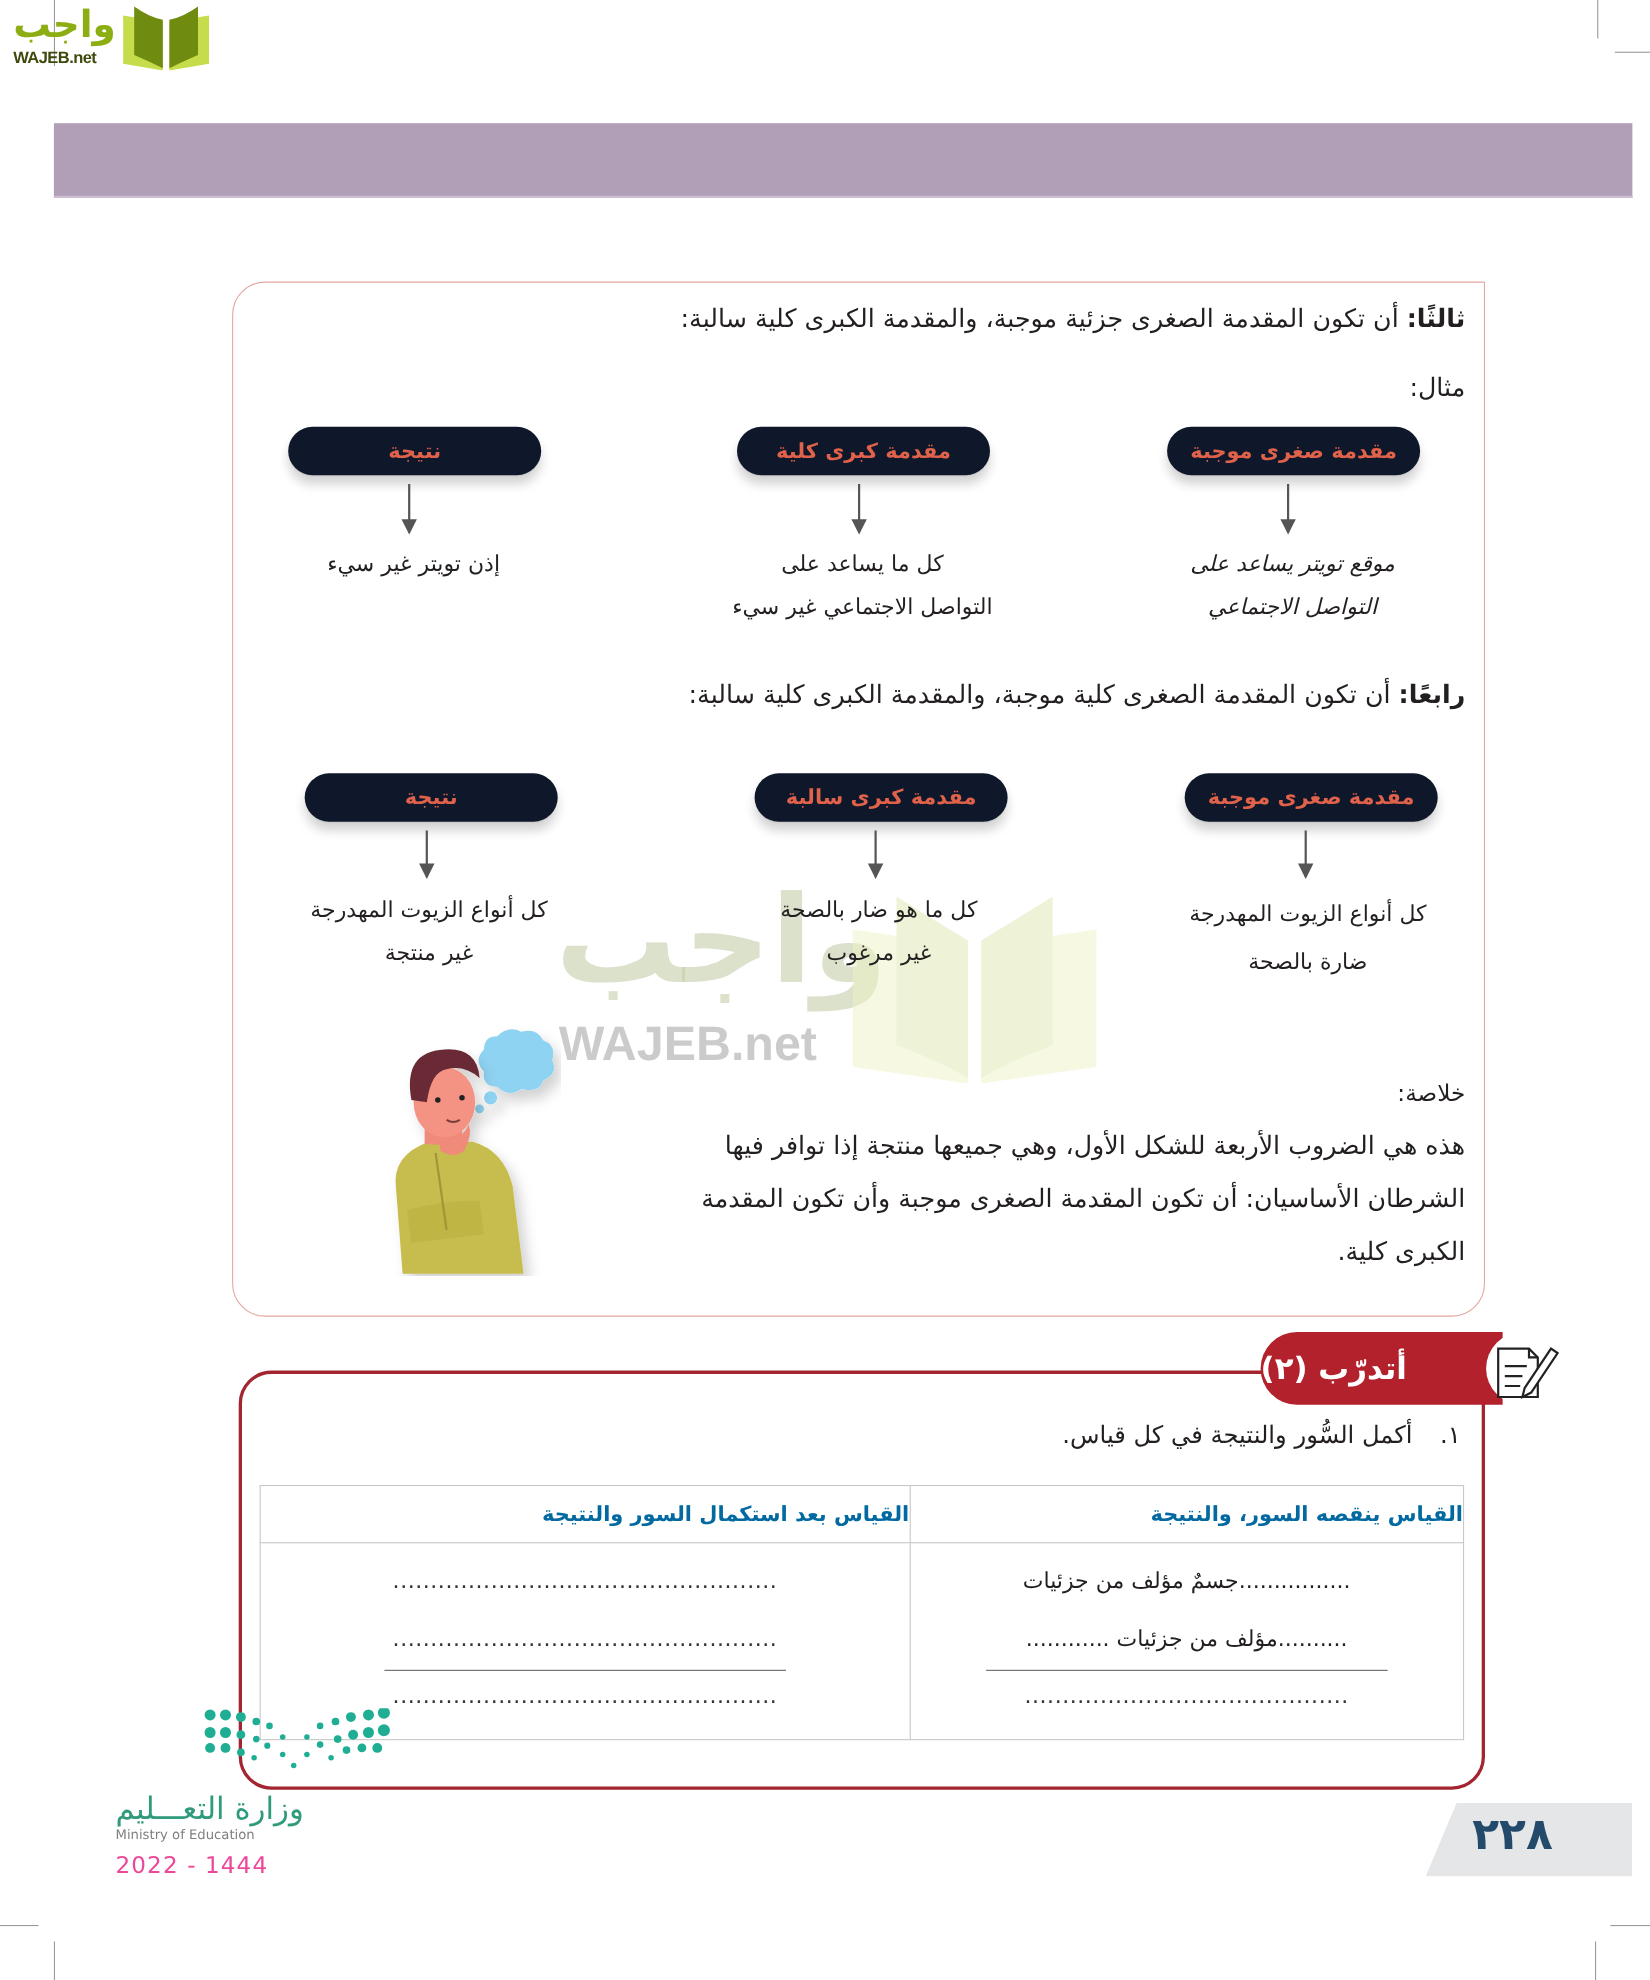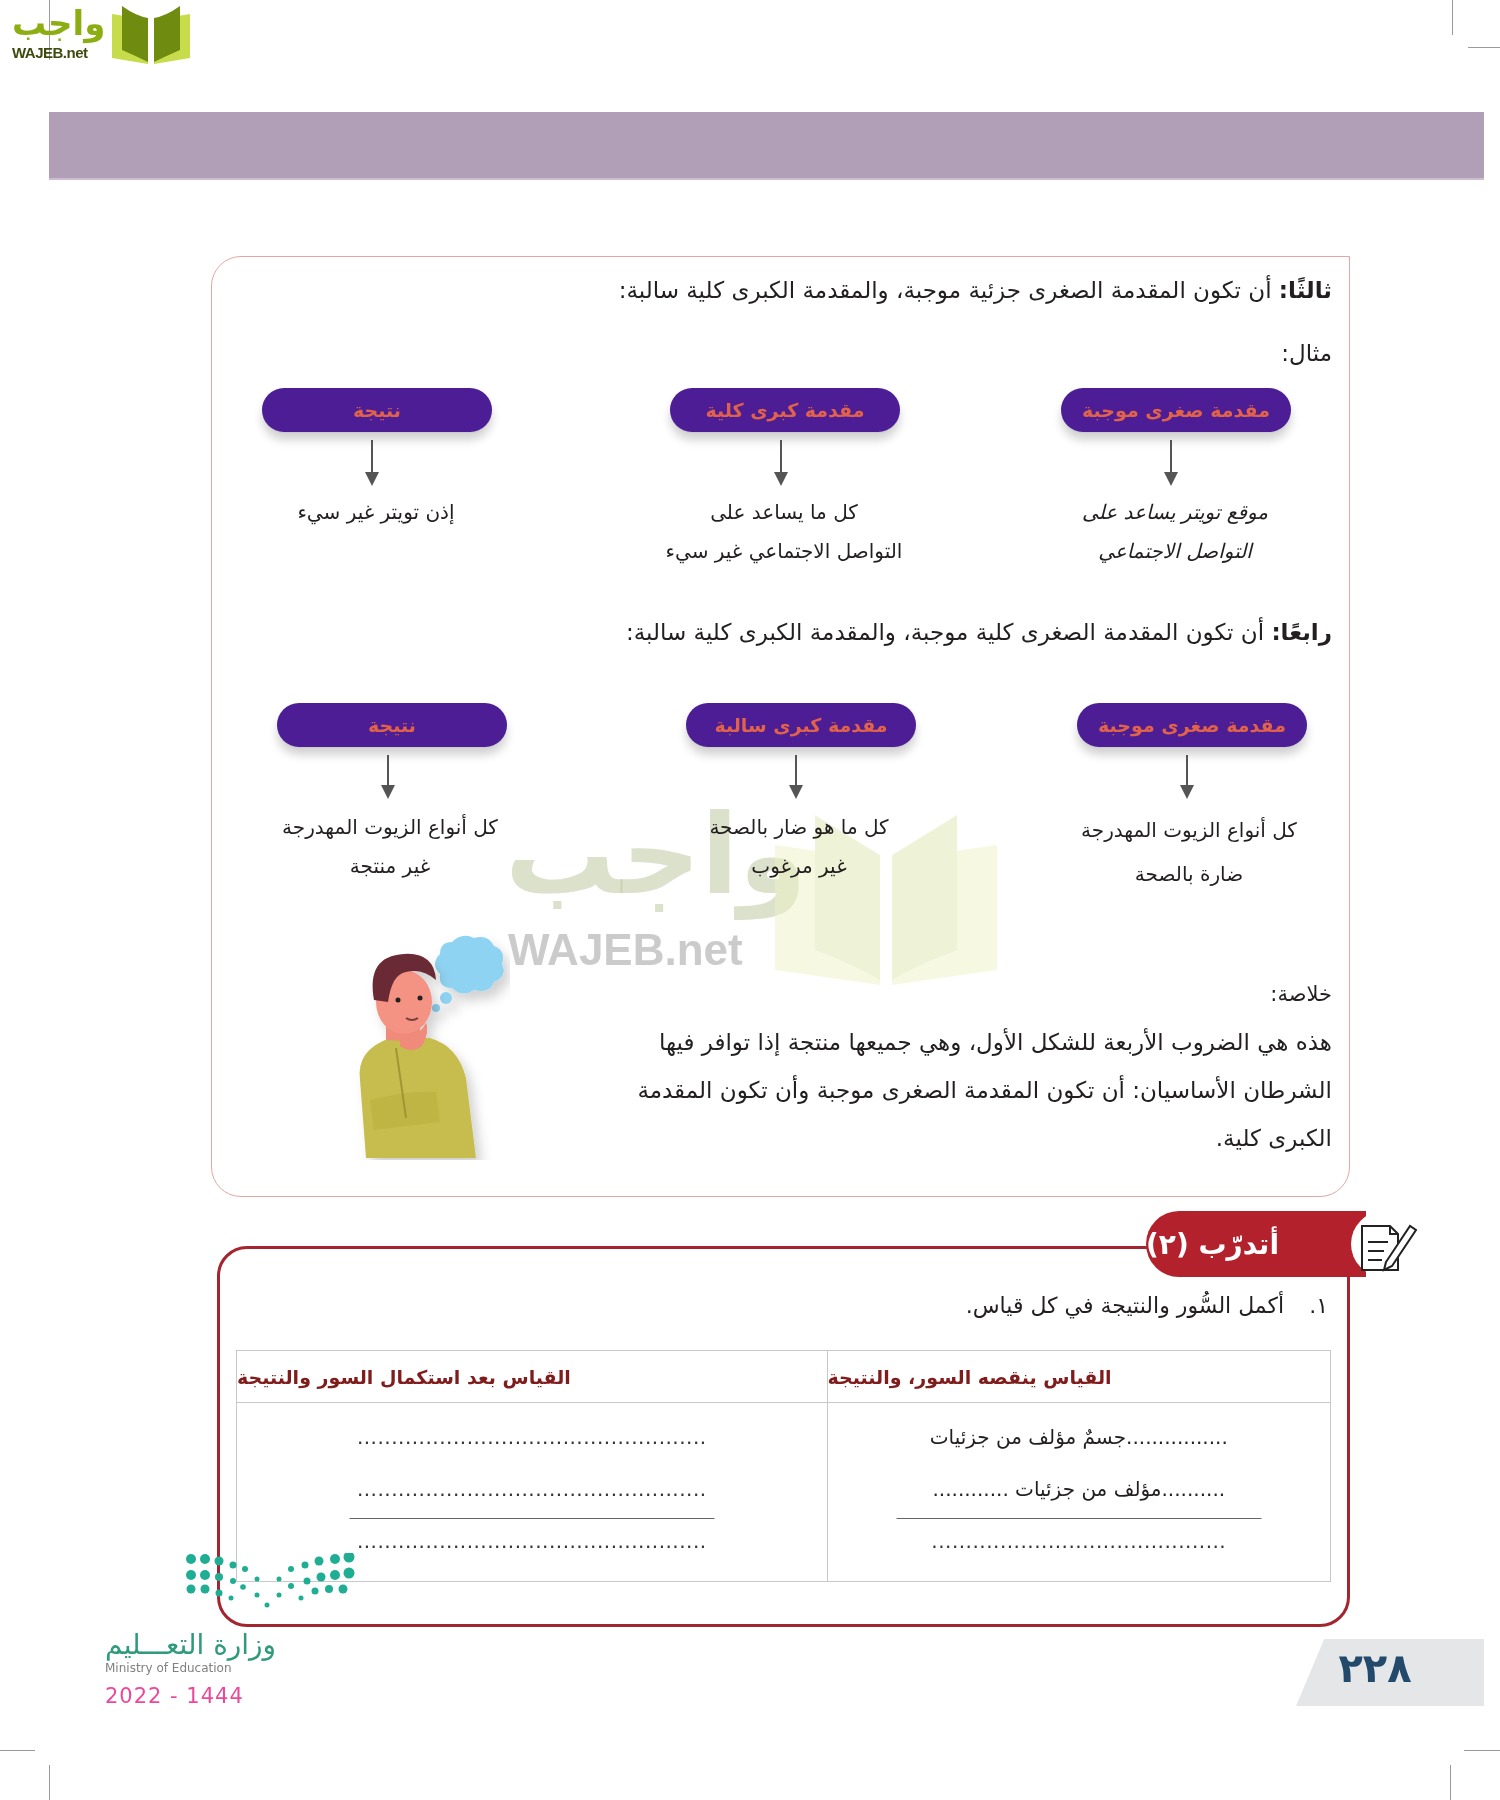--- a/index.html
+++ b/index.html
@@ -15,21 +15,21 @@
   .logo-book { position: absolute; left: 100px; top: 0; width: 86px; height: 60px; }
 
   .band { position: absolute; left: 49px; top: 112px; width: 1435px; height: 68px; background: #b19fb7; border-bottom: 2px solid #cdbdd3; }
 
   
   .main-box { position: absolute; left: 211px; top: 256px; width: 1139px; height: 941px;
     border: 1.5px solid #e4a7a3; border-radius: 30px 0 30px 30px; background: #fff; }
   .heading-line { position: absolute; right: 168px; font-size: 23px; color: #231f20; white-space: nowrap; font-family: "DejaVu Sans", sans-serif; }
   .heading-line b { font-weight: bold; }
 
-  .pill { position: absolute; width: 230px; height: 44px; border-radius: 22px; background: #4c1d95;
+  .pill { position: absolute; width: 230px; height: 44px; border-radius: 22px; background: #0f172a;
     box-shadow: 0 8px 10px rgba(0,0,0,0.18), 0 1px 1px rgba(0,0,0,0.05);
     display: flex; align-items: center; justify-content: center;
     color: #e0624a; font-weight: bold; font-size: 19px; direction: rtl; }
   .arrow { position: absolute; width: 2px; background: #555; }
   .arrow::after { content: ""; position: absolute; left: -6px; bottom: -2px; border-left: 7px solid transparent; border-right: 7px solid transparent; border-top: 14px solid #555; }
   .node-text { position: absolute; width: 300px; text-align: center; direction: rtl; font-size: 20px; line-height: 39px; color: #231f20; }
 
   .summary { position: absolute; right: 168px; width: 700px; direction: rtl; text-align: right; font-size: 23px; line-height: 48px; color: #231f20; }
 
   
@@ -46,21 +46,21 @@
   .practice-tab { position: absolute; left: 1146px; top: 1211px; width: 220px; height: 66px; background: #b3212d; border-radius: 33px 0 0 33px;
     display: flex; align-items: center; justify-content: flex-end; color: #fff; font-weight: bold; font-size: 28px; direction: rtl; }
   .practice-tab-notch { position: absolute; left: 1351px; top: 1211px; width: 36px; height: 66px; background: #fff; border-radius: 33px 0 0 33px; }
   .practice-icon { position: absolute; left: 1360px; top: 1220px; width: 58px; height: 52px; }
 
   .q-line { position: absolute; right: 172px; top: 1293px; font-size: 22px; direction: rtl; color: #231f20; white-space: nowrap; }
   .q-num { margin-left: 18px; }
 
   table.ex { position: absolute; left: 236px; top: 1350px; width: 1095px; height: 222px; border-collapse: collapse; direction: rtl; }
   table.ex th, table.ex td { border: 1.5px solid #c8c8c8; }
-  table.ex th { height: 52px; color: #7f1d1d; font-weight: bold; font-size: 19px; text-align: left; }
+  table.ex th { height: 52px; color: #0369a1; font-weight: bold; font-size: 19px; text-align: right; }
   table.ex td { vertical-align: top; padding: 22px 0 0 0; }
   .cell-line { height: 52px; font-size: 20px; text-align: center; direction: rtl; color: #231f20; white-space: nowrap; position: relative; }
   .cell-line.ruled::after { content: ""; position: absolute; left: 50%; transform: translateX(-50%); bottom: 10px; width: 365px; height: 1.5px; background: #666; }
   .dots { letter-spacing: 0.5px; color: #333; }
 
   
   .moe-dots { position: absolute; left: 185px; top: 1553px; width: 170px; height: 60px; }
   .moe-ar { position: absolute; left: 105px; top: 1628px; font-size: 28px; color: #2f9a7c; direction: rtl; }
   .moe-en { position: absolute; left: 105px; top: 1661px; font-size: 12px; color: #808080; font-family: "DejaVu Sans", sans-serif; }
   .moe-year { position: absolute; left: 105px; top: 1684px; font-size: 21px; color: #ec4899; font-family: "DejaVu Sans", sans-serif; letter-spacing: 1px; }

